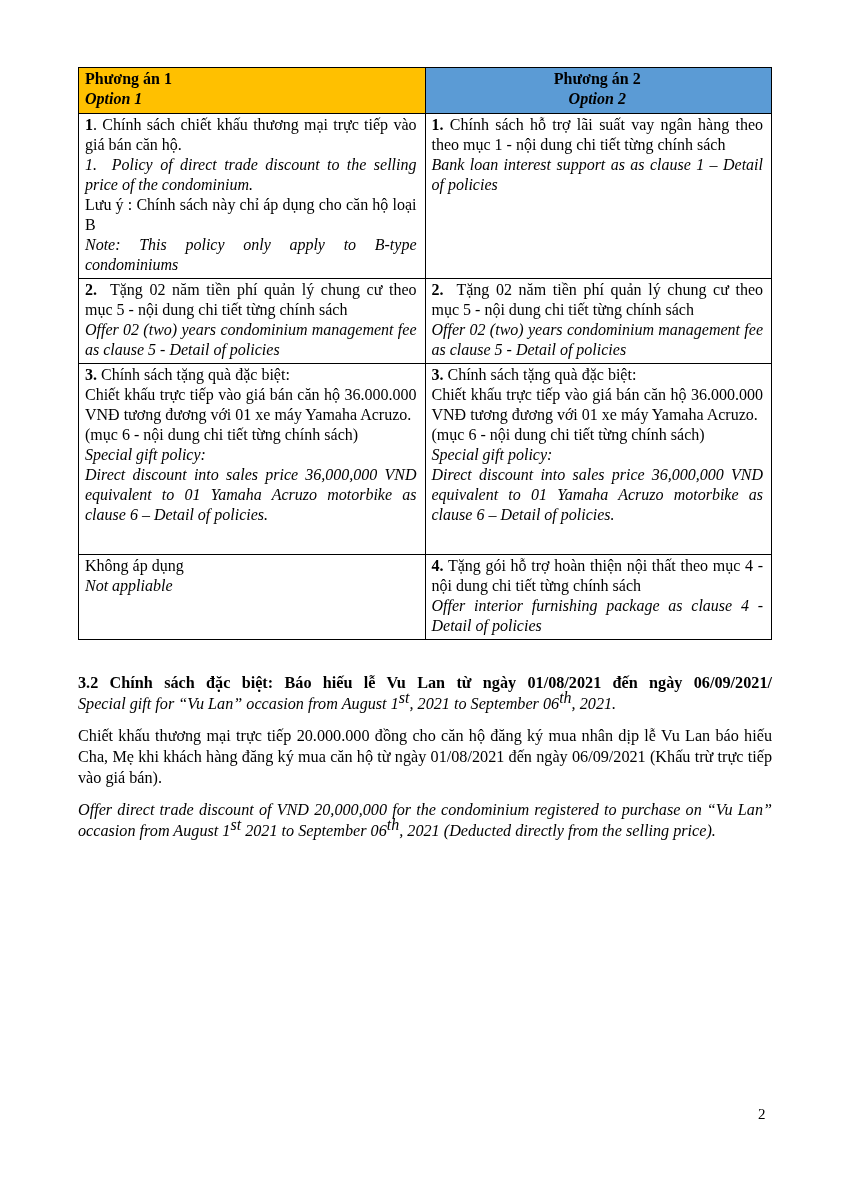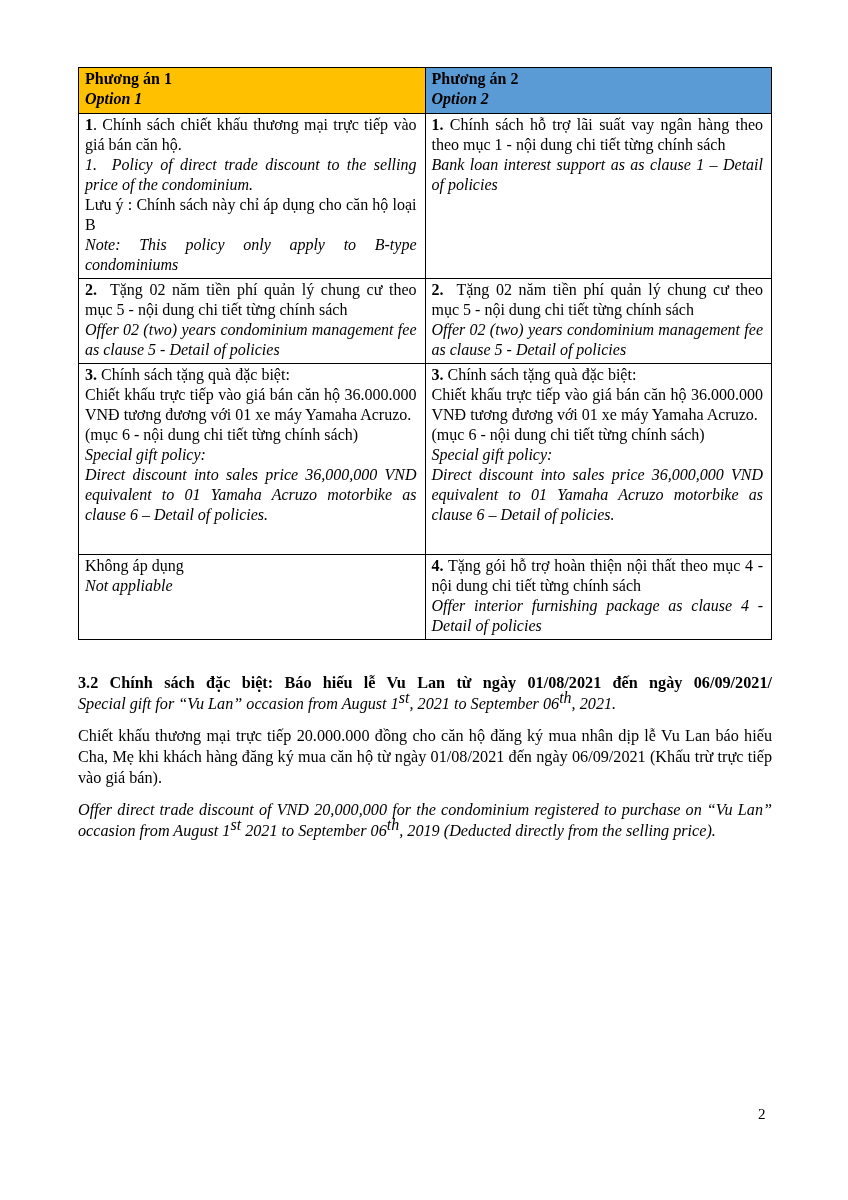--- a/index.html
+++ b/index.html
@@ -38,21 +38,21 @@
 
 <div class="content">
 
   <table class="policy">
     <thead>
       <tr>
         <th style="background: rgb(255, 192, 0);">
             <div class="rline"><span class="b">Phương án 1</span></div>
             <div class="rline"><span class="b i">Option 1</span></div>
           </th>
-        <th style="background: rgb(91, 155, 213);">
+        <th style="background: rgb(91, 155, 213); text-align: center;">
             <div class="rline"><span class="b">Phương án 2</span></div>
             <div class="rline"><span class="b i">Option 2</span></div>
           </th>
       </tr>
     </thead>
     <tbody>
       <tr class="row-1">
         <td>
             <div class="rline"><span class="b">1</span><span>. Chính sách chiết khấu thương mại trực tiếp vào giá bán căn hộ.</span></div>
             <div class="rline"><span class="i">1.&nbsp; Policy of direct trade discount to the selling price of the condominium.</span></div>
@@ -101,18 +101,18 @@
           </td>
       </tr>
     </tbody>
   </table>
 
   <div class="section">
     <div class="heading-vi"><span class="b">3.2 Chính sách đặc biệt: Báo hiếu lễ Vu Lan từ ngày 01/08/2021 đến ngày 06/09/2021/</span></div>
     <div class="heading-en"><span class="i">Special gift for “Vu Lan” occasion from August 1</span><sup class="i">st</sup><span class="i">, 2021 to September 06</span><sup class="i">th</sup><span class="i">, 2021.</span></div>
 
     <p class="para"><span>Chiết khấu thương mại trực tiếp 20.000.000 đồng cho căn hộ đăng ký mua nhân dịp lễ Vu Lan báo hiếu Cha, Mẹ khi khách hàng đăng ký mua căn hộ từ ngày 01/08/2021 đến ngày 06/09/2021 (Khấu trừ trực tiếp vào giá bán).</span></p>
-    <p class="para"><span class="i">Offer direct trade discount of VND 20,000,000 for the condominium registered to purchase on “Vu Lan” occasion from August 1</span><sup class="i">st</sup><span class="i"> 2021 to September 06</span><sup class="i">th</sup><span class="i">, 2019 (Deducted directly from the selling price).</span></p>
+    <p class="para"><span class="i">Offer direct trade discount of VND 20,000,000 for the condominium registered to purchase on “Vu Lan” occasion from August 1</span><sup class="i">st</sup><span class="i"> 2021 to September 06</span><sup class="i">th</sup><span class="i">, 2021 (Deducted directly from the selling price).</span></p>
   </div>
 
 </div>
 
 <div class="page-number">2</div>
 
 </body></html>

